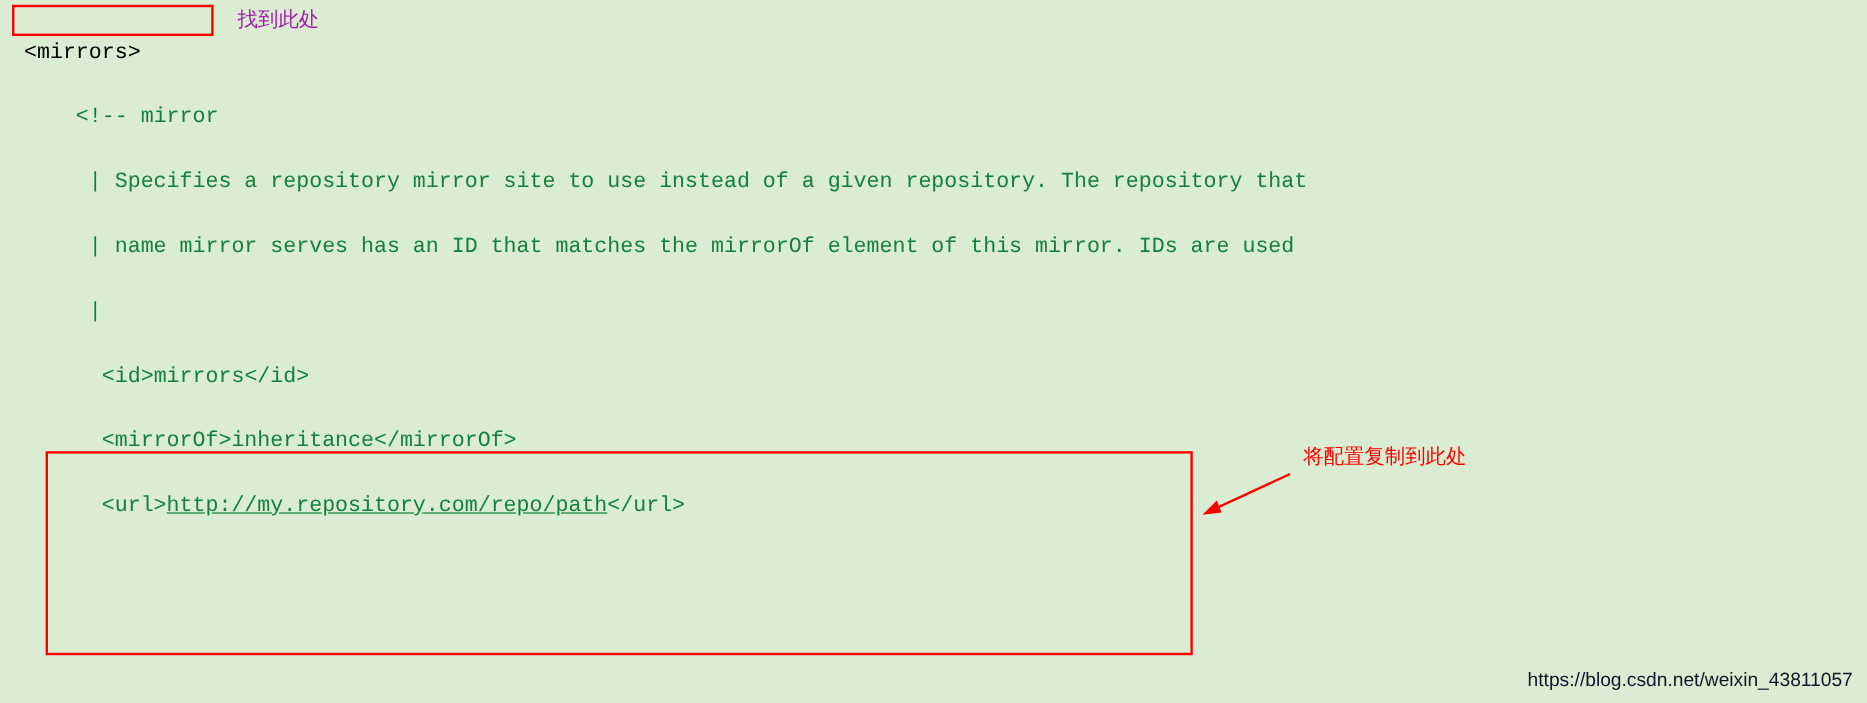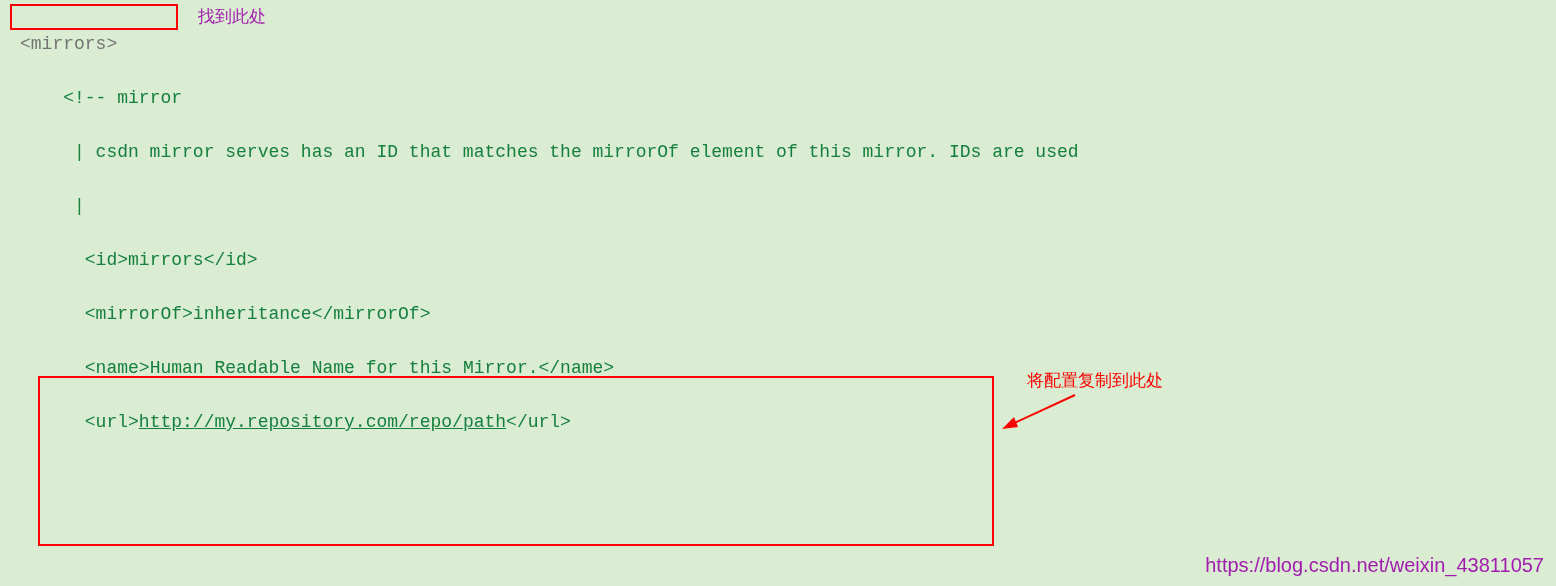--- a/index.html
+++ b/index.html
@@ -15,21 +15,21 @@
       width: 1556px;
       height: 586px;
       position: relative;
       padding: 4px 20px;
     }
     .code-container {
       white-space: pre;
       color: #008000;
     }
     .tag {
-      color: #737373;
+      color: #000000;
     }
     .link {
       color: #008080;
       text-decoration: underline;
     }
     .comment {
       color: #15803d;
     }
     .red-box-1 {
       position: absolute;
@@ -56,53 +56,53 @@
       font-family: sans-serif;
       top: 4px;
       left: 198px;
     }
     .annotation-2 {
       position: absolute;
       color: red;
       font-size: 17px;
       font-family: sans-serif;
       top: 368px;
-      left: 1027px;
+      left: 1086px;
     }
     .arrow {
       position: absolute;
       top: 393px;
       left: 1000px;
       width: 80px;
       height: 40px;
       pointer-events: none;
     }
     .watermark {
       position: absolute;
       bottom: 6px;
       right: 12px;
-      color: #a21caf;
-      font-size: 20px;
+      color: #0f172a;
+      font-size: 16px;
       font-family: Arial, sans-serif;
     }
     .line {
       min-height: 27px;
     }
   </style>
 </head>
 <body>
 
 <div class="code-container">
 <div class="line"><span class="tag">&lt;mirrors&gt;</span></div>
 <div class="line">    <span class="comment">&lt;!-- mirror</span></div>
-<div class="line"><span class="comment">     | csdn mirror serves has an ID that matches the mirrorOf element of this mirror. IDs are used</span></div>
+<div class="line"><span class="comment">     | Specifies a repository mirror site to use instead of a given repository. The repository that</span></div>
+<div class="line"><span class="comment">     | name mirror serves has an ID that matches the mirrorOf element of this mirror. IDs are used</span></div>
 <div class="line"><span class="comment">     |</span></div>
 <div class="line"><span class="comment">      &lt;id&gt;</span><span class="comment">mirrors</span><span class="comment">&lt;/id&gt;</span></div>
 <div class="line"><span class="comment">      &lt;mirrorOf&gt;</span><span class="comment">inheritance</span><span class="comment">&lt;/mirrorOf&gt;</span></div>
-<div class="line"><span class="comment">      &lt;name&gt;</span><span class="comment">Human Readable Name for this Mirror.</span><span class="comment">&lt;/name&gt;</span></div>
 <div class="line"><span class="comment">      &lt;url&gt;</span><span class="comment link">http://my.repository.com/repo/path</span><span class="comment">&lt;/url&gt;</span></div>
 
 
 
 
 
 
 
 
 

